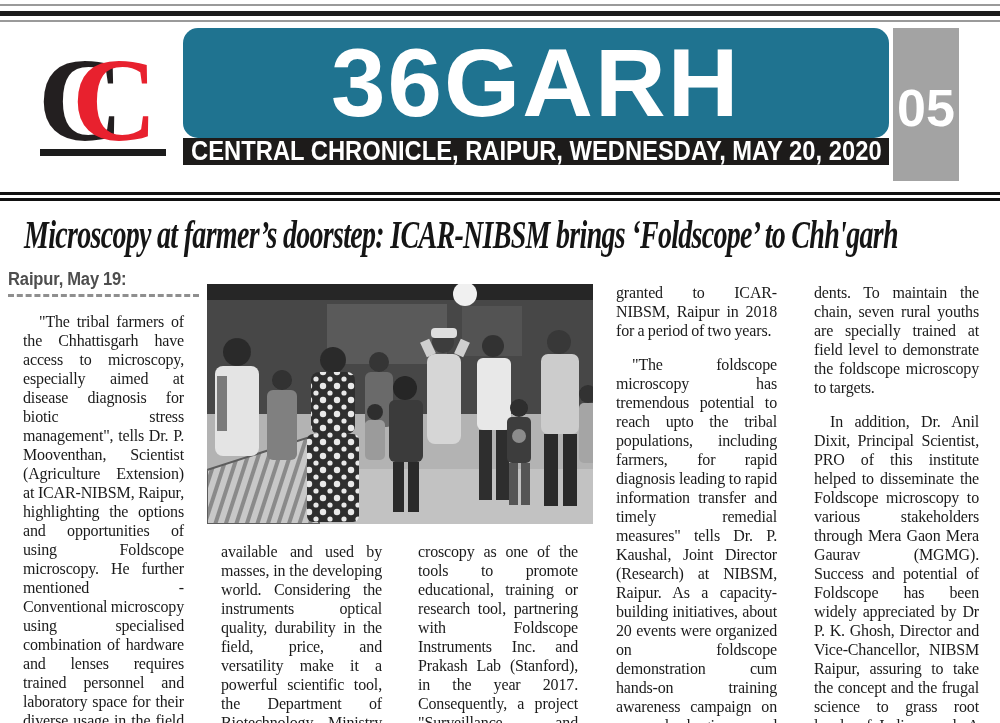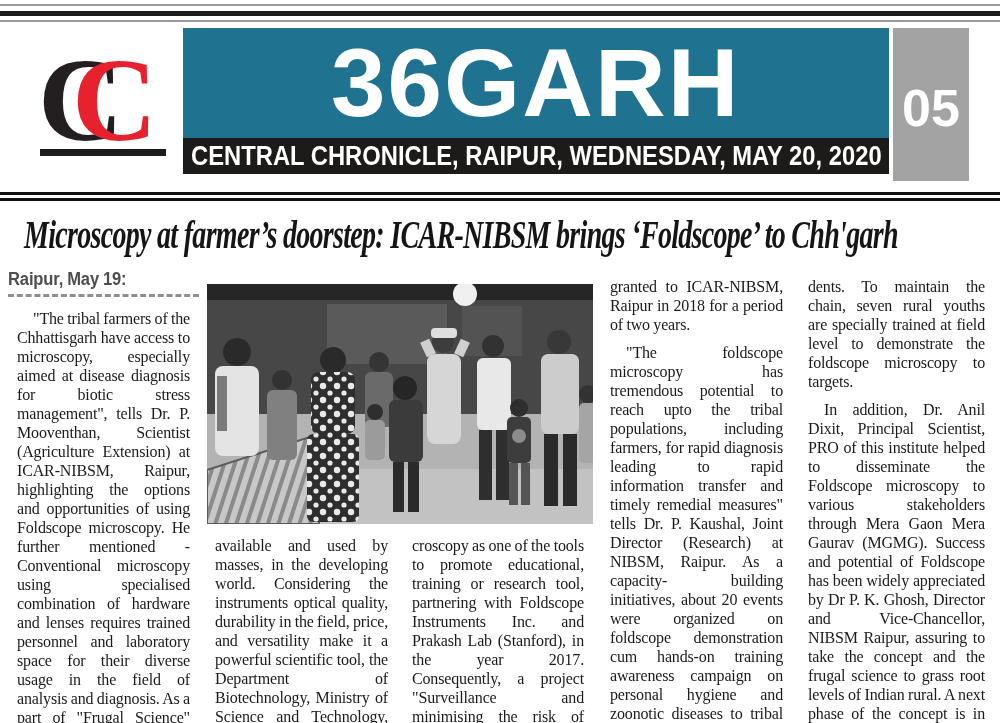--- a/index.html
+++ b/index.html
@@ -14,45 +14,45 @@
 
   
   .logo-box{position:absolute;left:38px;top:48px;width:130px;height:112px;}
   .logo-c{position:absolute;font-family:"Liberation Serif",serif;font-weight:bold;
           font-size:118px;line-height:1;}
   .logo-c.black{left:0;top:-6px;}
   .logo-c.red{left:34px;top:-6px;}
   .logo-underline{position:absolute;left:2px;top:101px;width:126px;height:7px;background:#1c1c1c;}
 
   .teal-banner{position:absolute;left:183px;top:28px;width:706px;height:110px;
-               display:flex;align-items:center;justify-content:center;}
+               display:flex;align-items:center;justify-content:center;border-radius:15px;}
   .teal-banner .section-title{color:#ffffff;font-family:"Liberation Sans",sans-serif;
      font-weight:bold;font-size:96px;letter-spacing:2px;transform:scaleX(1.02);white-space:nowrap;}
 
-  .black-bar{position:absolute;left:183px;top:138px;width:706px;height:36px;background:#1d1b1a;
+  .black-bar{position:absolute;left:183px;top:138px;width:706px;height:27px;background:#1d1b1a;
              display:flex;align-items:center;justify-content:center;overflow:hidden;}
   .black-bar .banner-text{color:#ffffff;font-family:"Liberation Sans",sans-serif;font-weight:bold;
      font-size:27px;white-space:nowrap;transform:scaleX(0.88);letter-spacing:0px;}
 
-  .page-num-box{position:absolute;left:893px;top:28px;width:76px;height:153px;
+  .page-num-box{position:absolute;left:893px;top:28px;width:66px;height:153px;
                 display:flex;align-items:center;justify-content:center;}
   .page-num-box .page-number{color:#ffffff;font-family:"Liberation Sans",sans-serif;
      font-weight:bold;font-size:52px;margin-top:6px;}
 
   
   .headline-wrap{position:absolute;left:8px;top:211px;width:986px;height:52px;overflow:visible;margin-left:16px;}
   .headline{font-family:"Liberation Serif",serif;font-style:italic;font-weight:bold;
      font-size:40px;white-space:nowrap;transform-origin:left center;transform:scaleX(0.70);
      color:#151515;letter-spacing:-1px;}
 
   
   .body-area{position:absolute;left:0;top:268px;width:924px;height:455px;}
   .col{position:absolute;top:0;height:455px;overflow:hidden;text-align:justify;
        font-size:16px;line-height:19px;letter-spacing:-0.15px;word-spacing:-0.5px;}
-  .col p{margin:9px;}
+  .col p{margin:15px;}
   .col p.indent{text-indent:16px;}
   .col-1{left:8px;width:191px;}
   .col-2{left:206px;width:191px;padding-top:259px;box-sizing:border-box;}
   .col-3{left:403px;width:190px;padding-top:259px;box-sizing:border-box;}
   .col-4{left:601px;width:191px;}
   .col-5{left:799px;width:195px;}
 
   .dateline{font-family:"Liberation Sans",sans-serif;font-weight:bold;font-size:18px;
      color:#4e4e4e;transform-origin:left center;transform:scaleX(0.92);white-space:nowrap;
      margin-top:2px;}

